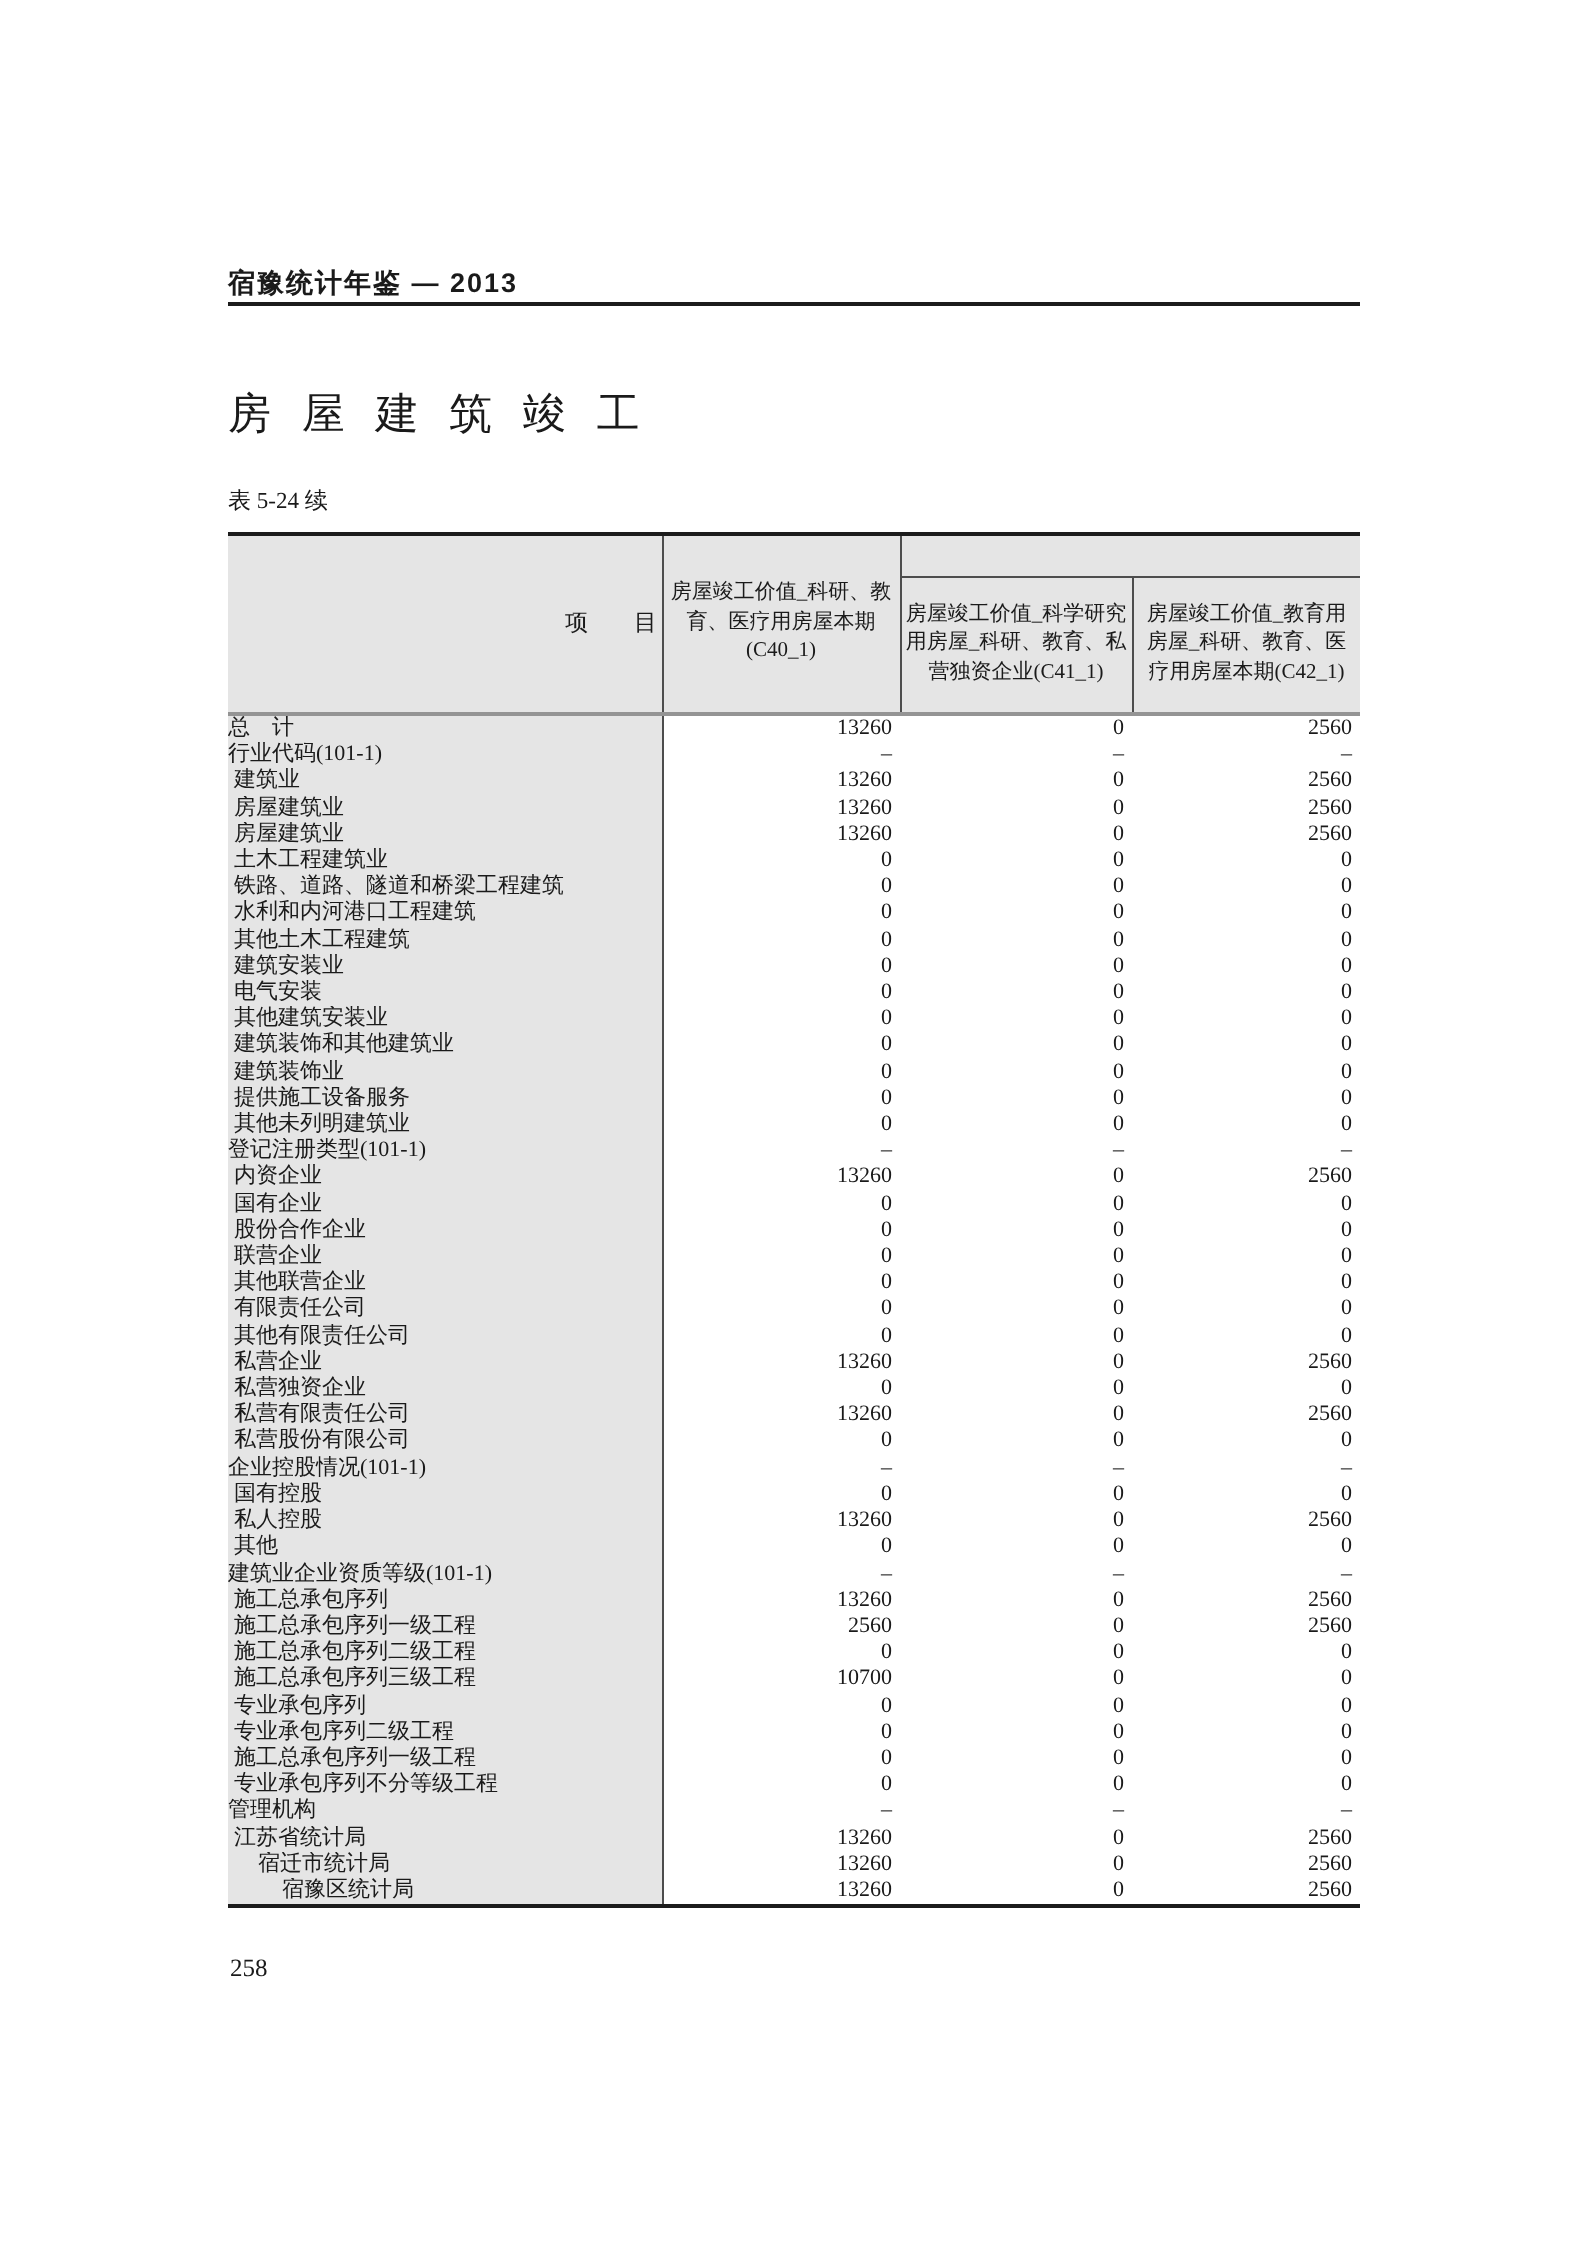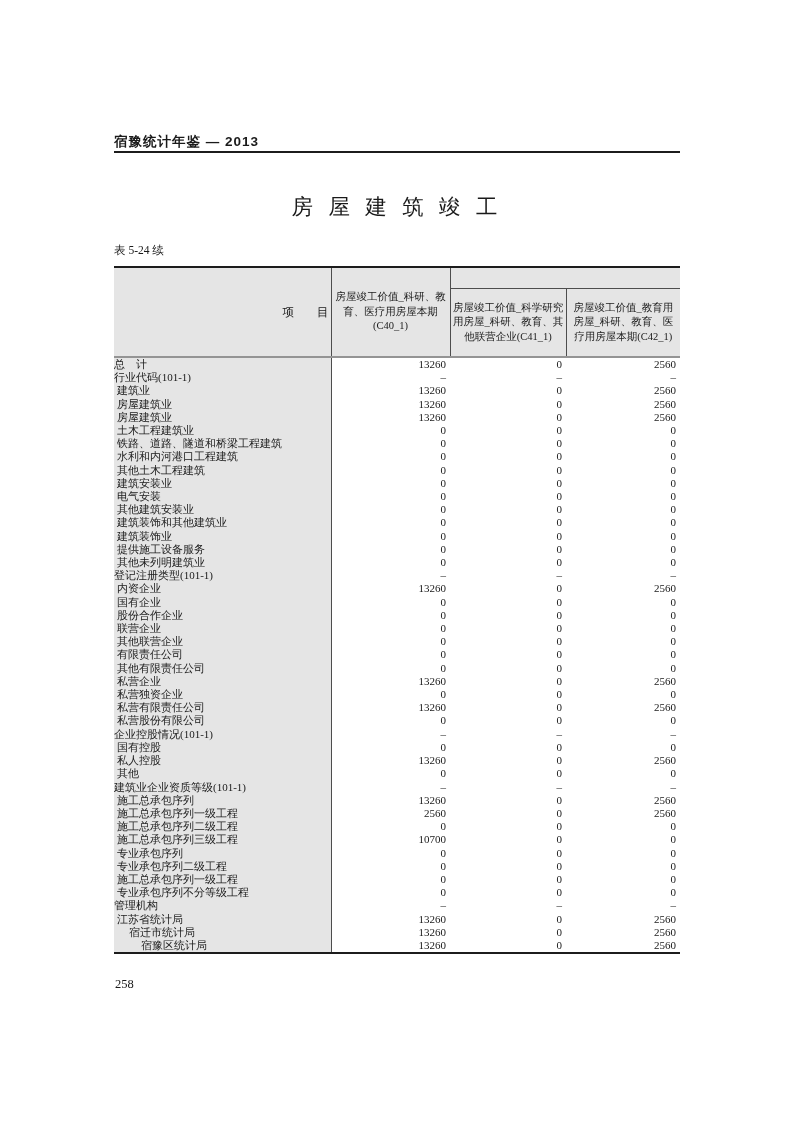--- a/index.html
+++ b/index.html
@@ -29,21 +29,21 @@
     font-family:"Liberation Sans","DejaVu Sans",sans-serif;
     font-weight:bold; font-size:13.5px; letter-spacing:1px;
     white-space:nowrap;
   }
   .header-rule{
     position:absolute; top:151px; left:0; width:566px;
     border-top:2px solid var(--table-border);
   }
   .page-title{
     position:absolute; top:192px; left:0; width:566px;
-    text-align:center;
+    text-align:left;
     font-size:21.5px; letter-spacing:5px; margin-right:-5px;
     font-weight:500; white-space:nowrap;
   }
   .table-caption{
     position:absolute; top:243px; left:0;
     font-size:11.5px; white-space:nowrap;
   }
   table.stat-table{
     position:absolute; top:266px; left:0;
     width:566px; table-layout:fixed;
@@ -124,21 +124,21 @@
       <col style="width:116px">
       <col style="width:114px">
     </colgroup>
     <thead>
       <tr class="h-row-1">
         <th class="item-th" rowspan="2">项　　目</th>
         <th class="c40-th" rowspan="2">房屋竣工价值_科研、教育、医疗用房屋本期(C40_1)</th>
         <th class="empty-th" colspan="2"></th>
       </tr>
       <tr class="h-row-2">
-        <th class="c41-th">房屋竣工价值_科学研究用房屋_科研、教育、其他联营企业(C41_1)</th>
+        <th class="c41-th">房屋竣工价值_科学研究用房屋_科研、教育、私营独资企业(C41_1)</th>
         <th class="c42-th">房屋竣工价值_教育用房屋_科研、教育、医疗用房屋本期(C42_1)</th>
       </tr>
     </thead>
     <tbody id="table-body">
         <tr>
           <td class="label center">总　计</td>
           <td class="val">13260</td>
           <td class="val">0</td>
           <td class="val">2560</td>
         </tr>

